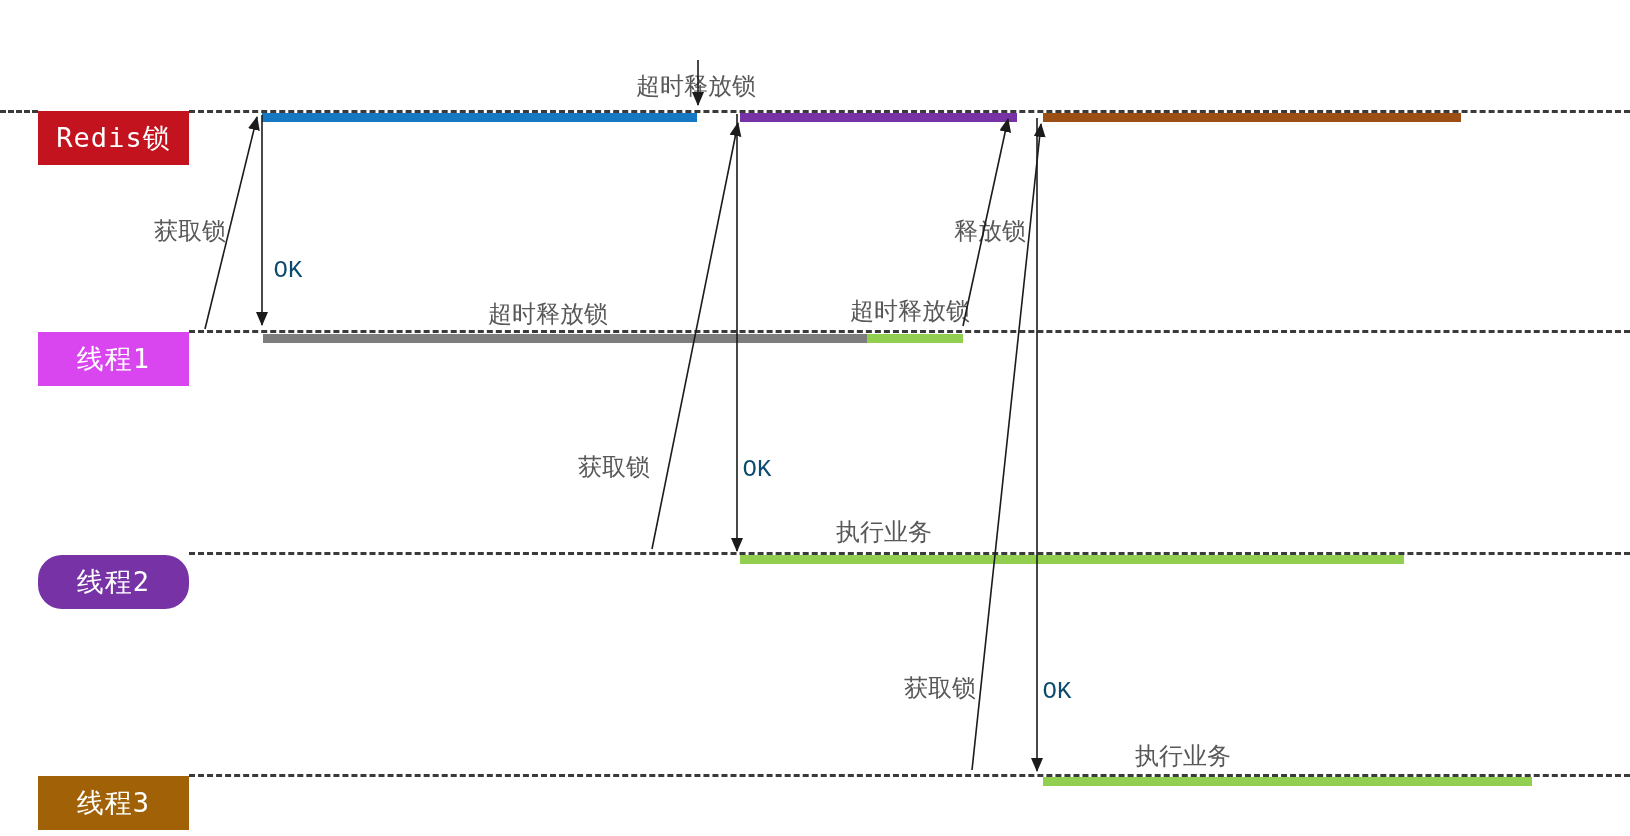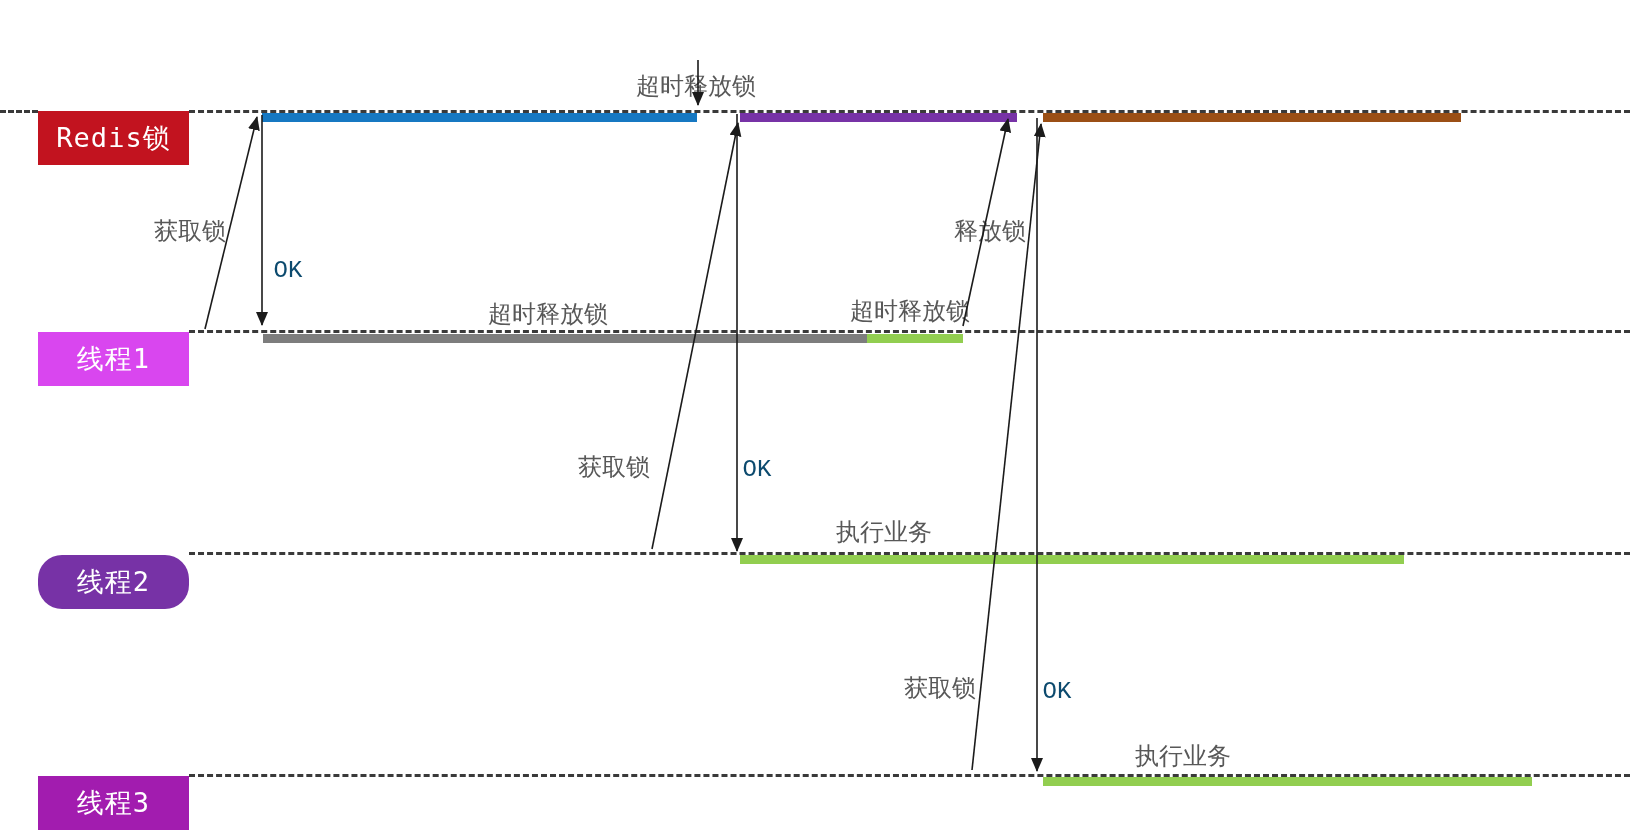--- a/index.html
+++ b/index.html
@@ -62,21 +62,21 @@
 
   <div class="lane-line" style="left:0; top:110px; width:38px;"></div>
   <div class="lane-line" style="left:189px; top:110px; width:1441px;"></div>
   <div class="lane-line" style="left:189px; top:330px; width:1441px;"></div>
   <div class="lane-line" style="left:189px; top:552px; width:1441px;"></div>
   <div class="lane-line" style="left:189px; top:774px; width:1441px;"></div>
 
   <div class="lane-box" style="top: 83px; background: rgb(194, 19, 31);">Redis锁</div>
   <div class="lane-box" style="top: 304px; background: #d946ef;">线程1</div>
   <div class="lane-box" style="top: 527px; background: rgb(119, 50, 166); border-radius: 24px;">线程2</div>
-  <div class="lane-box" style="top: 748px; background: #a21caf;">线程3</div>
+  <div class="lane-box" style="top: 748px; background: #a16207;">线程3</div>
 
   <div class="bar" style="left: 262px; top: 113px; width: 435px; background: rgb(22, 120, 194);"></div>
   <div class="bar" style="left: 740px; top: 113px; width: 277px; background: rgb(119, 50, 166);"></div>
   <div class="bar" style="left: 1043px; top: 113px; width: 418px; background: rgb(155, 79, 21);"></div>
   <div class="bar" style="left: 263px; top: 334px; width: 604px; background: rgb(125, 125, 125);"></div>
   <div class="bar" style="left: 867px; top: 334px; width: 96px; background: rgb(146, 206, 80);"></div>
   <div class="bar" style="left: 740px; top: 555px; width: 664px; background: rgb(146, 206, 80);"></div>
   <div class="bar" style="left: 1043px; top: 777px; width: 489px; background: rgb(146, 206, 80);"></div>
 
   <div class="ann" style="left:696px; top:40px;margin-top:46px;">超时释放锁</div>

